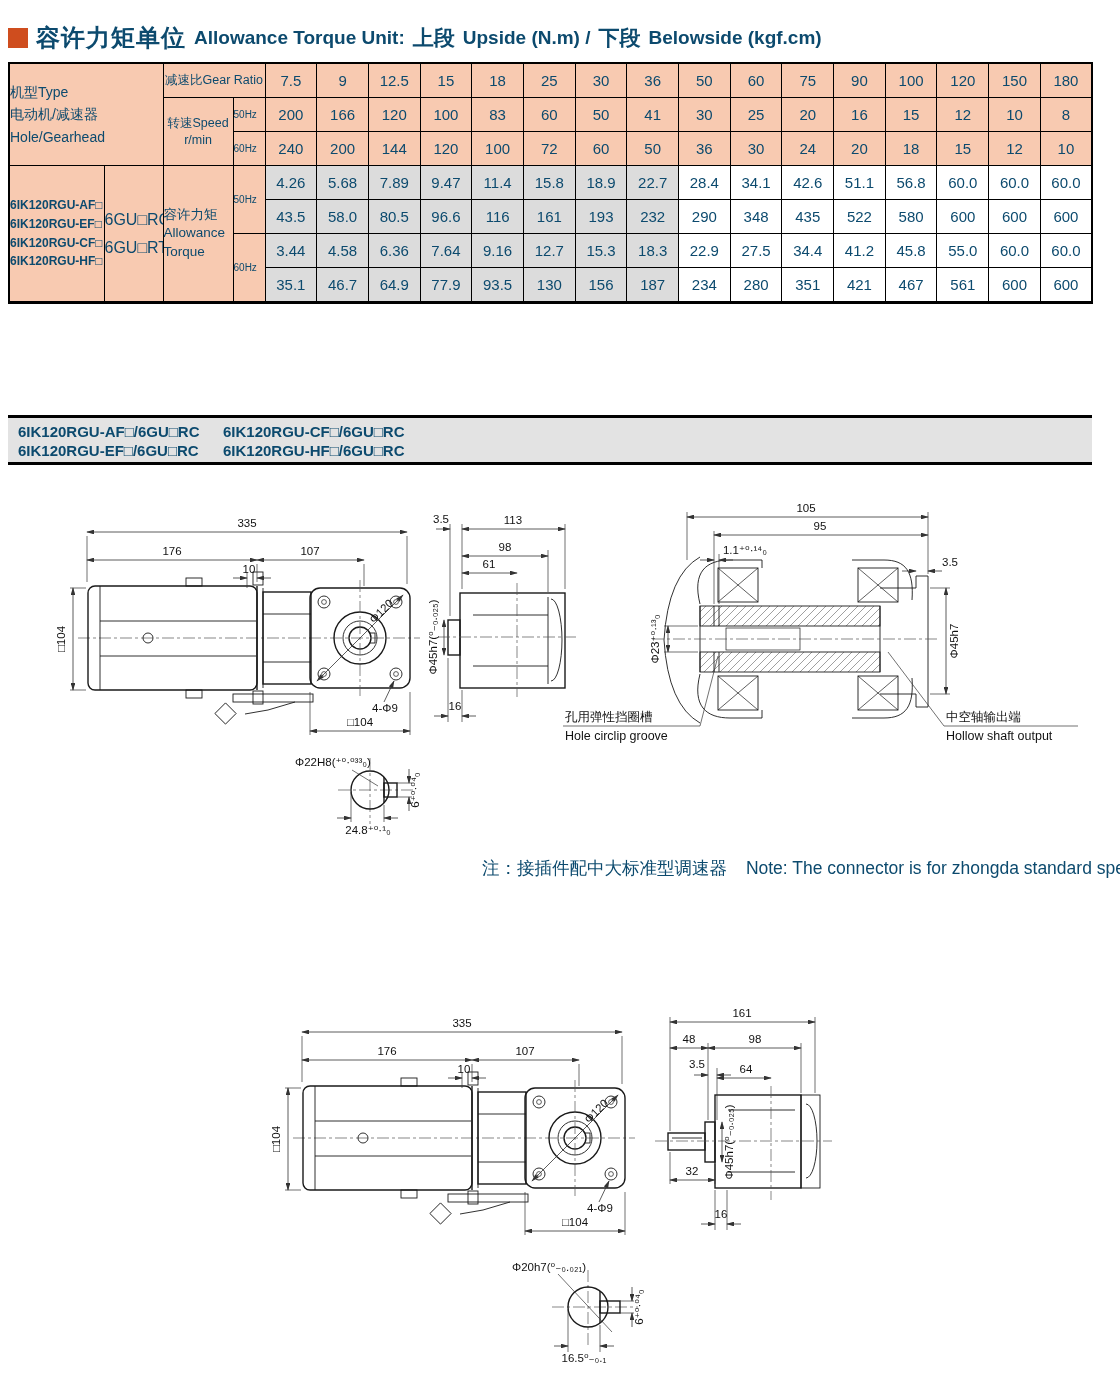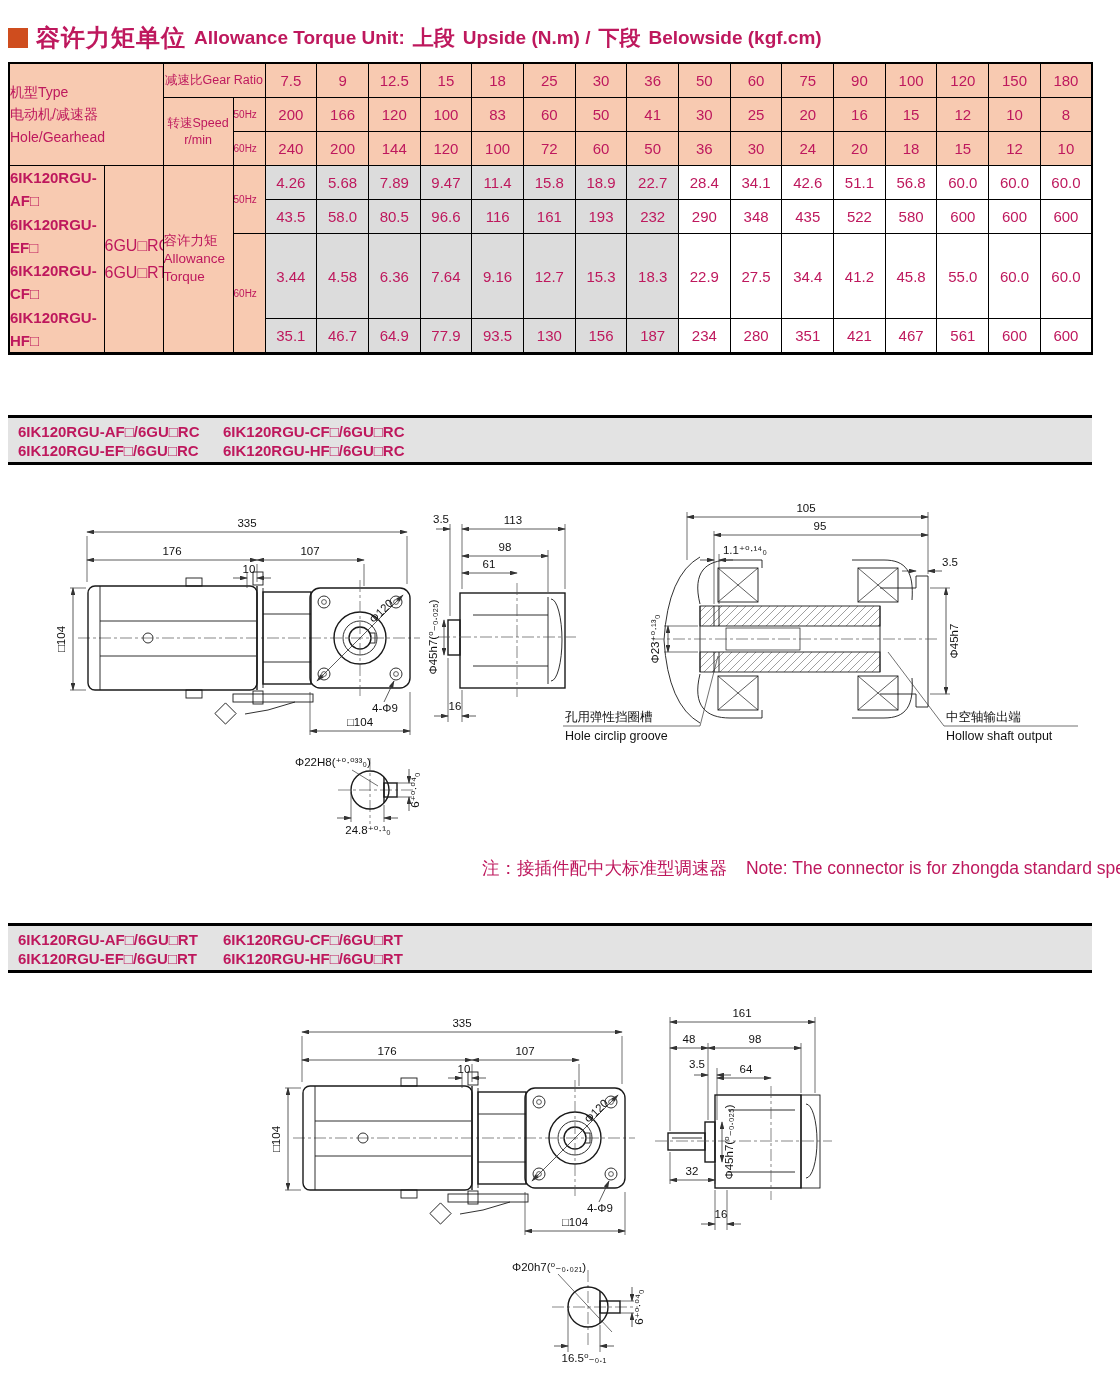--- a/index.html
+++ b/index.html
@@ -1,34 +1,34 @@
 <!DOCTYPE html>
 <html><head>
 <meta charset="utf-8">
 <style>
   html,body{margin:0;padding:0;background:#fff;}
   .page{position:relative;width:1120px;height:1388px;background:#fff;overflow:hidden;
-        font-family:"Liberation Sans","DejaVu Sans",sans-serif;color:#be185d;}
+        font-family:"Liberation Sans","DejaVu Sans",sans-serif;color:#0c4a6e;}
   
   .sec-title{position:absolute;left:8px;display:flex;align-items:center;gap:8px;white-space:nowrap;}
   .bullet{width:20px;height:20px;background:#cf4d1e;display:inline-block;flex:0 0 auto;}
   .t-zh{font-size:24px;font-weight:bold;letter-spacing:1px;}
   .t-zh2{font-size:21px;font-weight:bold;font-family:Liberation Serif, serif;}
   .t-en{font-size:19px;font-weight:600;}
   
   table.torque{position:absolute;left:8px;top:62px;width:1084px;table-layout:fixed;
         border-collapse:collapse;border:2px solid #000;border-bottom:3px solid #000;}
   table.torque td{border:1px solid #000;height:33px;padding:0;overflow:hidden;}
   .hd{background:#f8cab1;}
   .g{background:#dcdcdc;}
   .n{text-align:center;font-size:15px;}
   .lt{font-size:14px;text-align:left;padding:2px 6px;white-space:pre-line;line-height:1.6;vertical-align:middle;}
   .lt2{font-size:12.5px;text-align:center;padding:1px 3px;white-space:pre-line;line-height:1.35;vertical-align:middle;}
   .sm{font-size:10px;text-align:left;}
-  .mdl{font-size:15px;font-weight:bold;white-space:pre-line;line-height:1.55;padding:2px 3px;vertical-align:middle;}
+  .mdl{font-size:12px;font-weight:bold;white-space:pre-line;line-height:1.55;padding:2px 3px;vertical-align:middle;}
   .gh{font-size:16px;font-weight:normal;white-space:pre-line;line-height:1.7;text-align:center;vertical-align:middle;}
   .alw{font-size:13.5px;text-align:left;padding:2px 4px;white-space:pre-line;line-height:1.35;vertical-align:middle;}
   
   .model-bar{position:absolute;left:8px;width:1074px;background:#e3e3e3;
         border-top:3px solid #000;border-bottom:3px solid #000;
         padding:4px 0 2px 10px;display:grid;grid-auto-flow:column;
         grid-template-rows:repeat(2,19px);grid-template-columns:205px auto;
         font-weight:bold;font-size:15px;line-height:19px;}
   
   .note{position:absolute;top:856px;left:482px;font-size:17.5px;white-space:nowrap;}
@@ -425,26 +425,20 @@
       <line class="dim" x1="398" y1="818" x2="384" y2="818" marker-end="url(#ar)"></line>
       <text class="dt" x="368" y="834" text-anchor="middle">24.8⁺⁰·¹₀</text>
     </g>
   </svg>
 
   <div class="note">
     <span class="zh">注：接插件配中大标准型调速器</span>
     <span class="en">Note: The connector is for zhongda standard speed controller</span>
   </div>
 
-  <div class="model-bar" style="top:923px;">
-    <span>6IK120RGU-AF□/6GU□RT</span>
-    <span>6IK120RGU-EF□/6GU□RT</span>
-    <span>6IK120RGU-CF□/6GU□RT</span>
-    <span>6IK120RGU-HF□/6GU□RT</span>
-  </div>
 
   <svg style="left:260px;top:1000px;" width="700" height="385" viewBox="260 1000 700 385">
 
     <g transform="translate(215,500)">
       <line class="cl" x1="78" y1="638" x2="420" y2="638"></line>
       <rect class="ol" x="88" y="586" width="169" height="104" rx="7"></rect>
       <line class="ol2" x1="100" y1="586" x2="100" y2="690"></line>
       <line class="ol2" x1="100" y1="621" x2="256" y2="621"></line>
       <line class="ol2" x1="100" y1="656" x2="256" y2="656"></line>
       <rect class="ol2" x="186" y="578" width="16" height="8"></rect>

